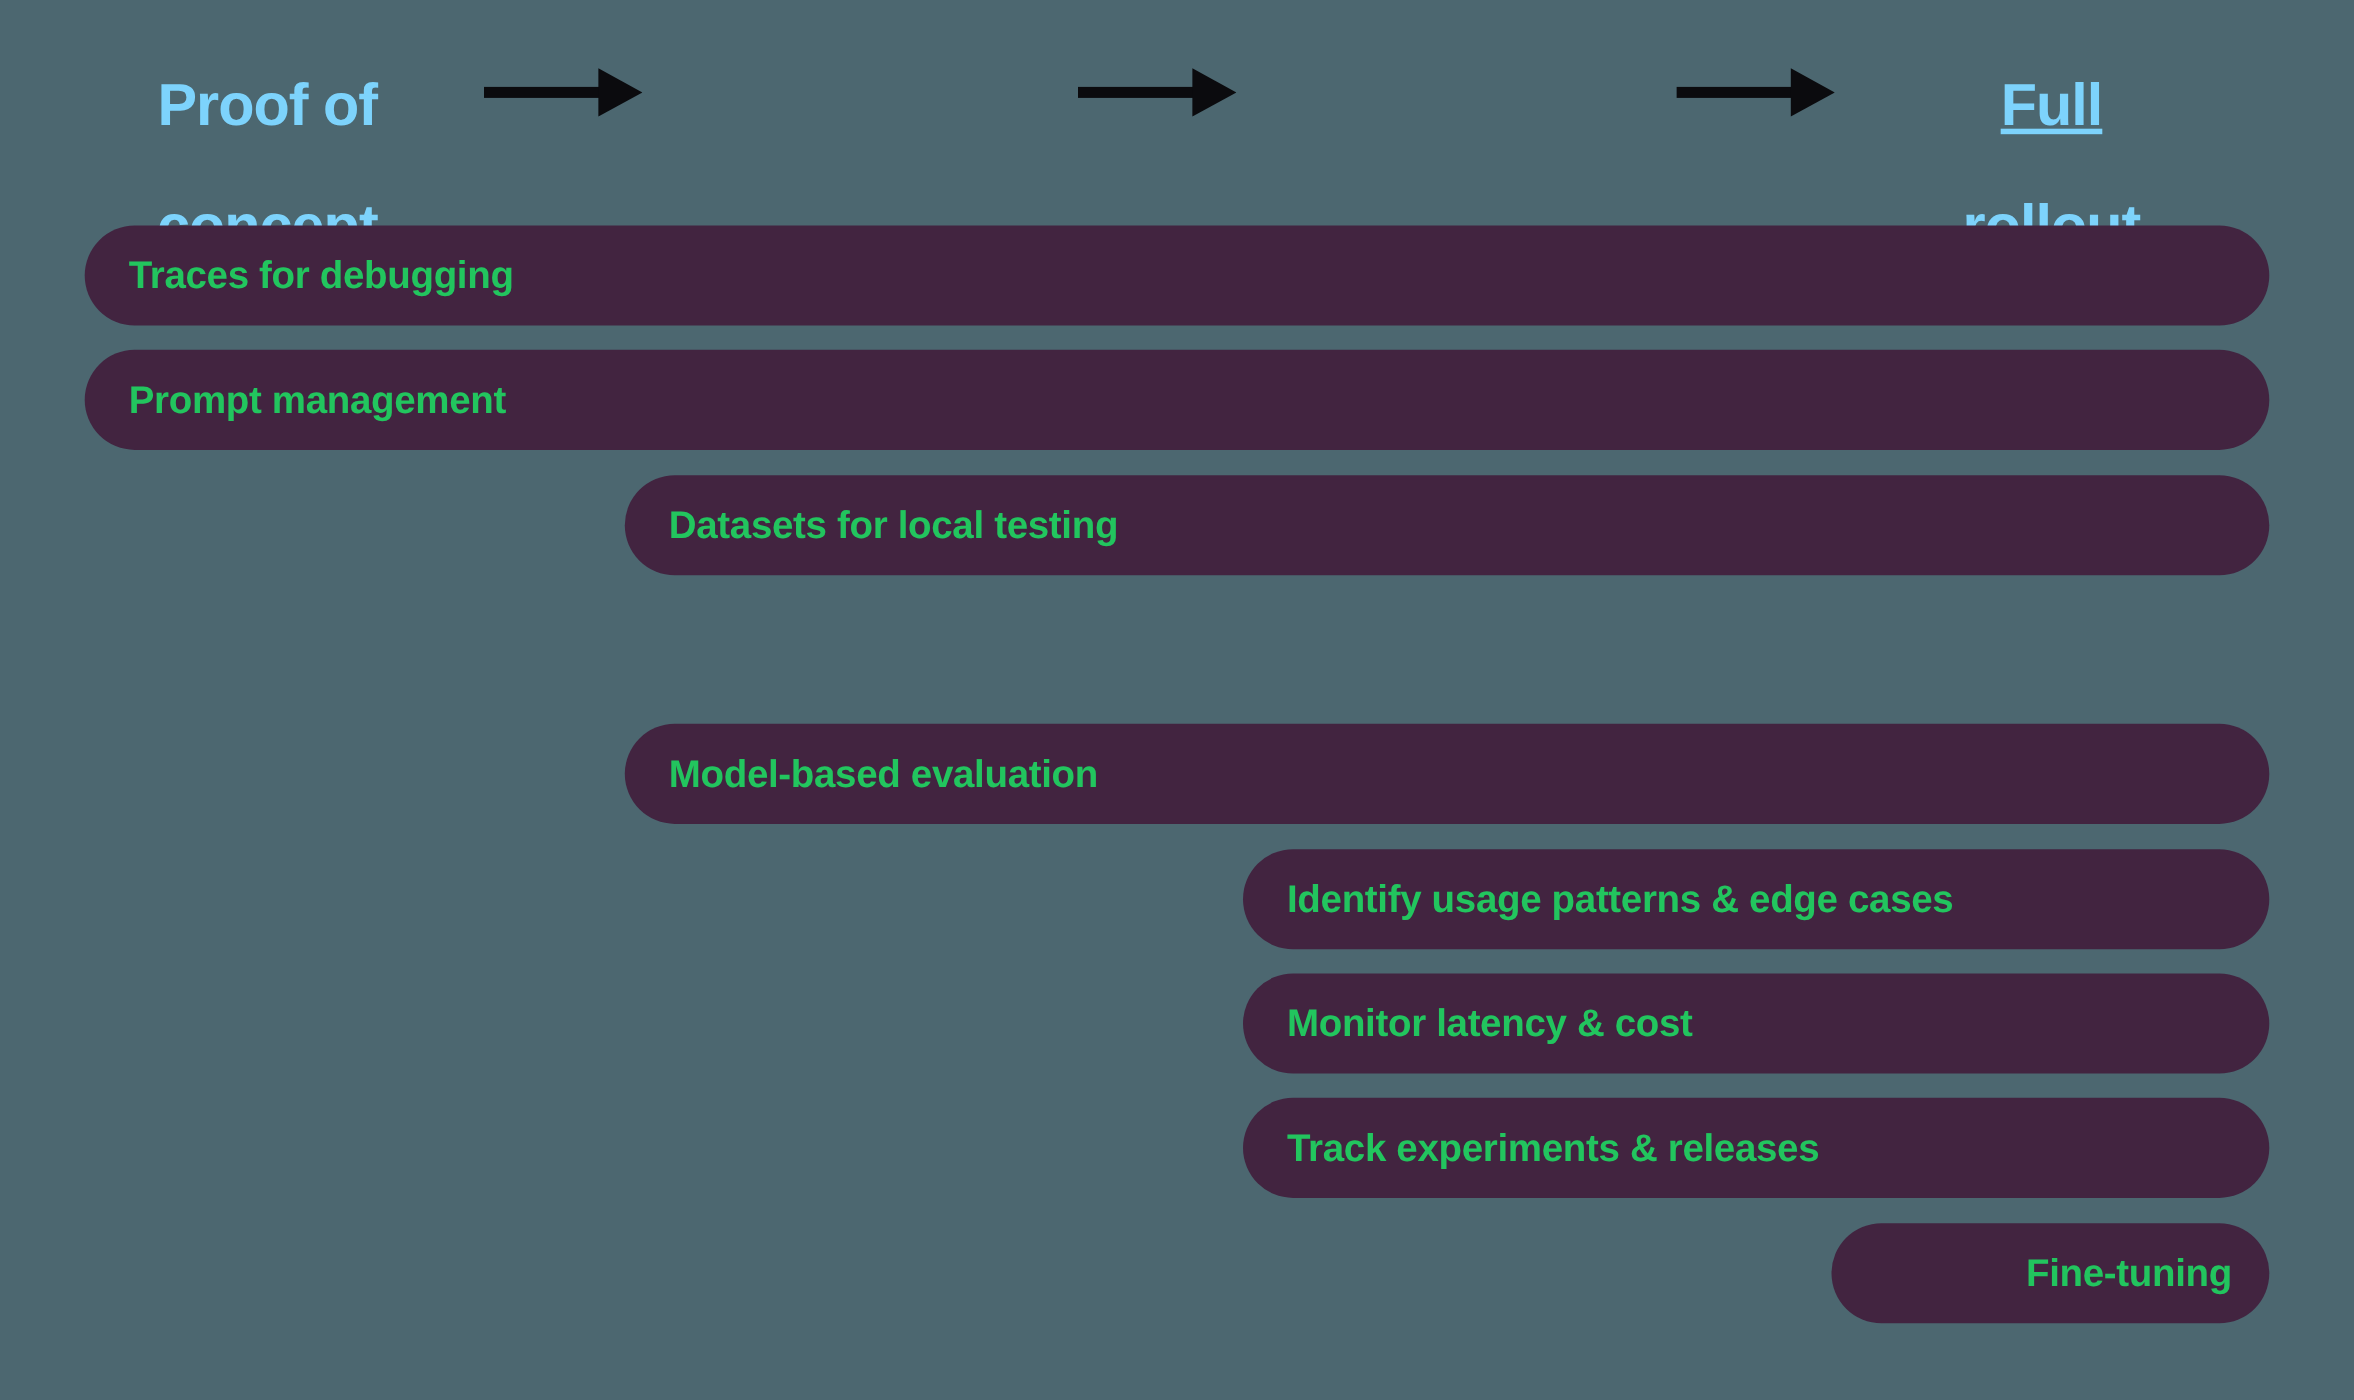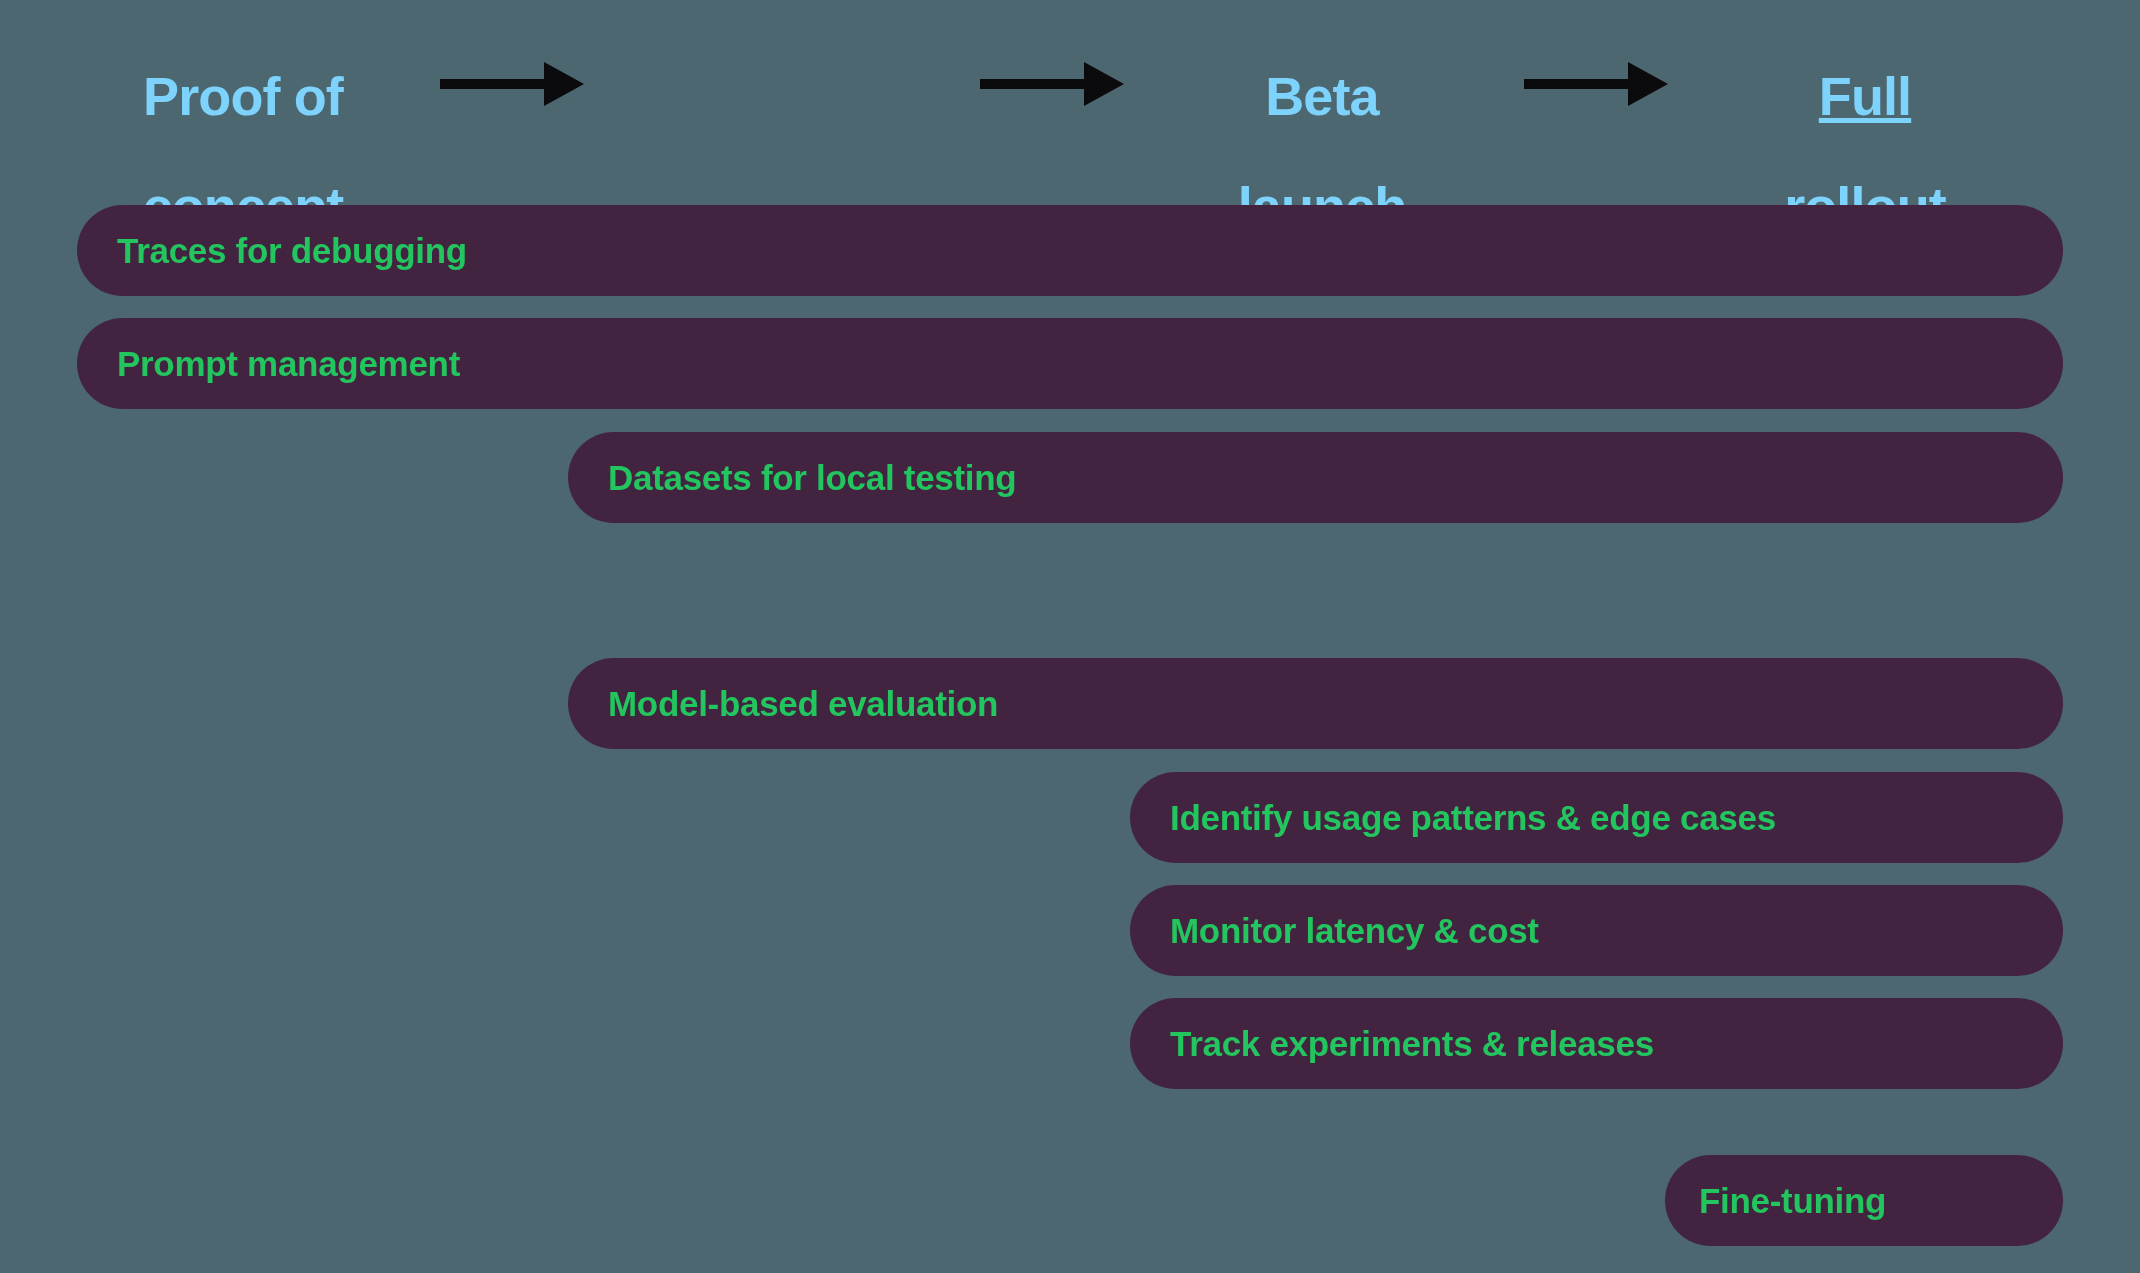--- a/index.html
+++ b/index.html
@@ -58,23 +58,22 @@
     border-radius: 46px;
     display: flex;
     align-items: center;
     box-sizing: border-box;
   }
   .bar.align-left {
     justify-content: flex-start;
     padding-left: 40px;
   }
   .bar.align-center {
-    justify-content: flex-start;
+    justify-content: flex-end;
     padding: 0 34px;
-    margin-top: 43px;
   }
   .bar-label {
     color: #22c55e;
     font-weight: 700;
     font-size: 35px;
     letter-spacing: -0.3px;
     white-space: nowrap;
     line-height: 1;
   }
 </style>
@@ -82,24 +81,20 @@
 <body>
 
 <div id="canvas">
 
   <div class="stage-header" style="left:73px;">
     <span class="line">Proof of</span>
     <span class="line">concept</span>
   </div>
 
 
-  <div class="stage-header" style="left:1152px;">
-    <span class="line">Beta</span>
-    <span class="line">launch</span>
-  </div>
 
   <div class="stage-header" style="left:1695px;text-decoration:underline;">
     <span class="line">Full</span>
     <span class="line">rollout</span>
   </div>
 
   <div class="stage-arrow" style="left:440px; width:144px;">
     <svg width="144" height="52" viewBox="0 0 144 52" aria-hidden="true">
       <rect x="0" y="21" width="111" height="10" fill="#0b0b0e"></rect>
       <polygon points="104,4 144,26 104,48" fill="#0b0b0e"></polygon>

